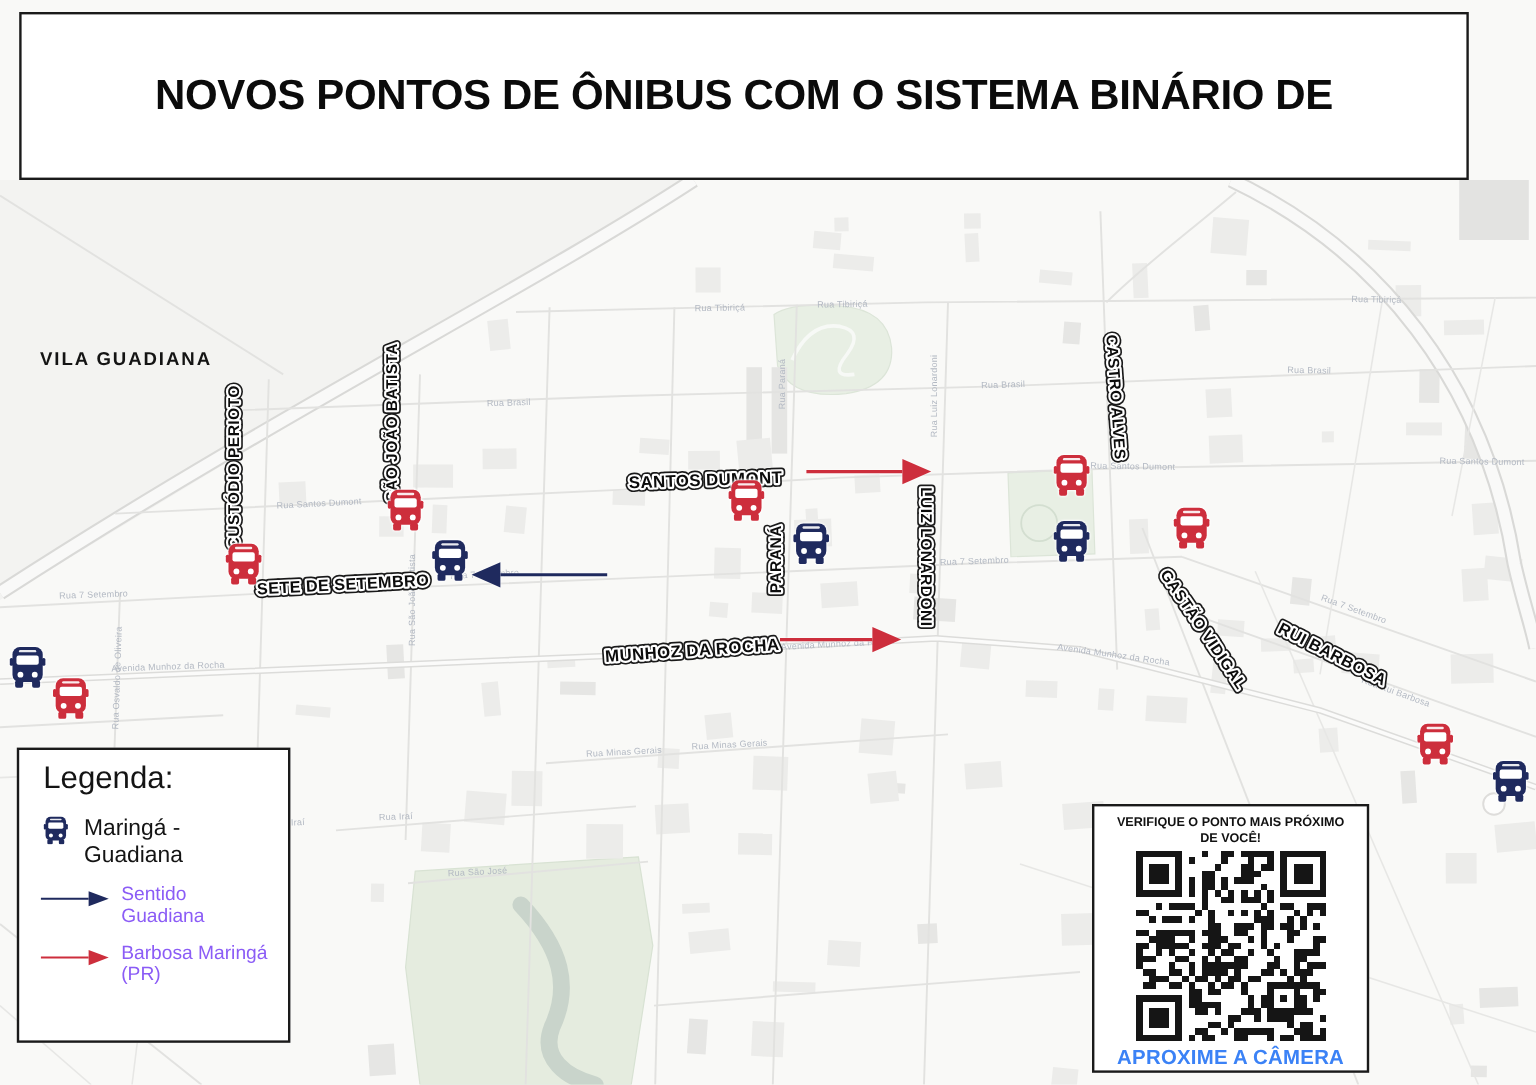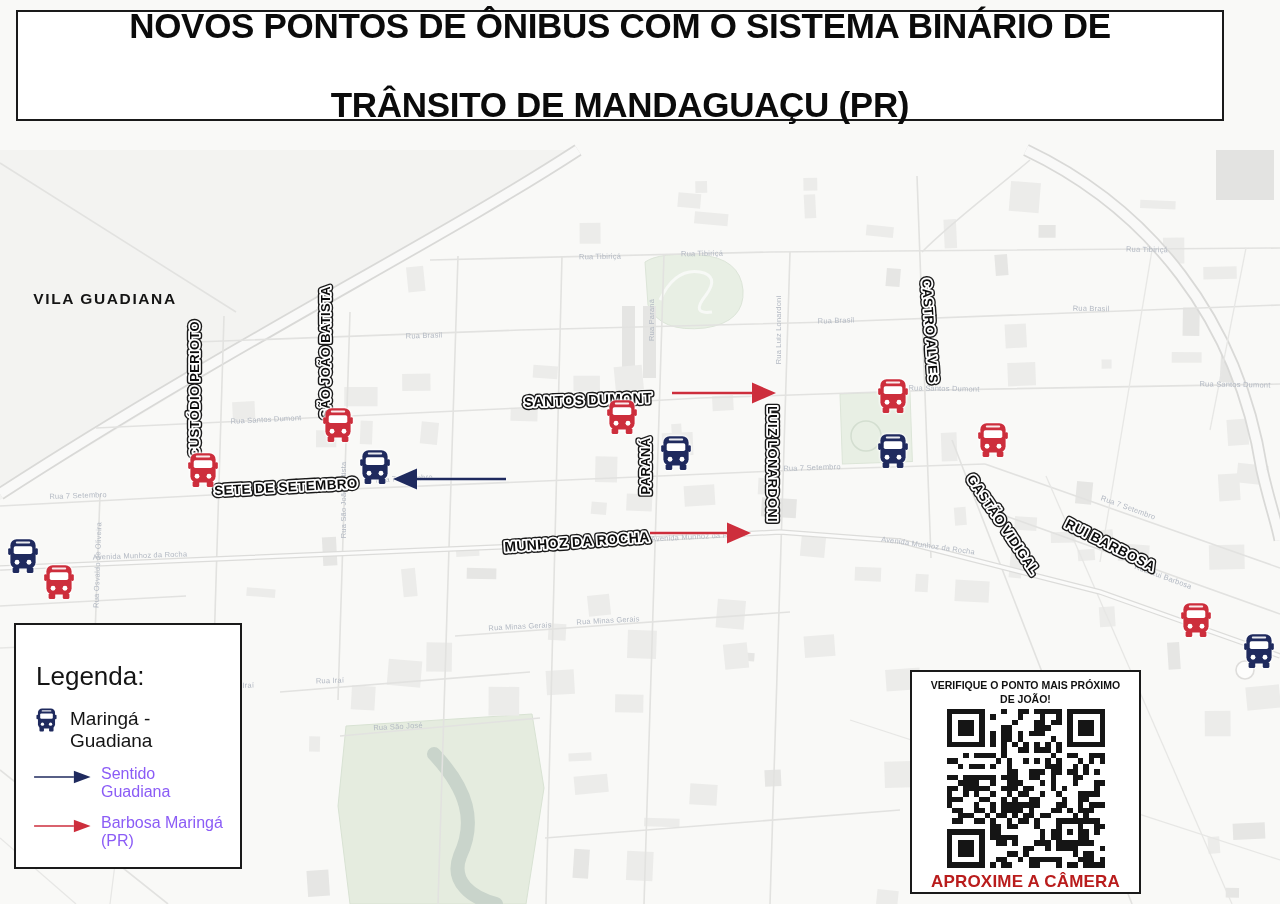--- a/index.html
+++ b/index.html
@@ -20,46 +20,46 @@
   .sl-halo{fill:none;stroke:#ffffff;stroke-width:3.6;stroke-linejoin:round;}
   .sl-face{fill:#0c0c0c;}
   .fl{font-family:"Liberation Sans",sans-serif;font-size:7.5px;fill:#b3b9c3;
       text-anchor:middle;dominant-baseline:middle;letter-spacing:.2px;}
   .area-label{font-weight:800;font-size:15.5px;letter-spacing:1.6px;fill:#141414;
       font-family:"Liberation Sans",sans-serif;}
   .stop{filter:drop-shadow(0 0 1px #ffffff) drop-shadow(0 0 1px #ffffff);}
   .arrowg{filter:drop-shadow(0 0 1px #ffffff);}
 
   
-  .title-box{position:absolute;left:16px;top:10px;width:1208px;height:111px;z-index:3;
+  .title-box{position:absolute;left:16px;top:10px;width:1208px;height:140px;z-index:3;
     background:#ffffff;border:2px solid #1a1a1a;box-sizing:border-box;
     display:flex;flex-direction:column;justify-content:center;align-items:center;gap:36px;}
   .title-box div{font-size:35px;font-weight:800;letter-spacing:-.3px;color:#0b0b0b;
     line-height:1.22;text-align:center;}
 
   
   .legend{position:absolute;left:14px;top:623px;width:228px;height:246px;z-index:3;
-    background:#ffffff;border:2px solid #1a1a1a;box-sizing:border-box;padding:28px 12px 10px 14px;}
+    background:#ffffff;border:2px solid #1a1a1a;box-sizing:border-box;padding:0 12px 10px 14px;}
   .legend-title{font-size:26px;font-weight:400;color:#141414;margin:8px 0 16px 6px;}
   .legend-row{display:flex;align-items:flex-start;margin:0 0 7px 6px;}
   .legend-row.bus .legend-label{font-size:19px;color:#141414;margin-left:13px;}
   .legend-row.arr{margin-top:13px;margin-left:2px;}
   .legend-row.arr .legend-label{font-size:16px;color:#8b5cf6;margin-left:9px;}
   .licon{flex:0 0 auto;display:block;}
   .arrow-ic line{stroke:currentColor;stroke-width:2.4;}
   .arrow-ic polygon{fill:currentColor;}
 
   
   .qr-box{position:absolute;left:910px;top:670px;width:231px;height:224px;z-index:3;
     background:#ffffff;border:2px solid #1a1a1a;box-sizing:border-box;
     display:flex;flex-direction:column;align-items:center;}
   .qr-heading{width:206px;margin-top:7px;font-size:10.5px;font-weight:700;color:#111;
     text-align:center;line-height:1.3;}
   #qr-svg{margin-top:3px;}
-  .qr-caption{font-size:17px;font-weight:800;color:#b91c1c;margin-top:4px;letter-spacing:.2px;}
+  .qr-caption{font-size:17px;font-weight:800;color:#3b82f6;margin-top:4px;letter-spacing:.2px;}
 </style>
 </head>
 <body>
 
 <div class="poster">
 
   <svg id="map" width="1280" height="904" viewBox="0 0 1280 904">
     <defs>
       <symbol id="busicon" viewBox="0 0 28 32">
         <rect x="0.6" y="9" width="2.6" height="6" rx="1.2" fill="currentColor"></rect>
@@ -361,21 +361,20 @@
           <use href="#busicon" x="1180.5" y="602.3" width="31" height="35.4"></use>
         </g>
         <g class="stop" style="color: rgb(31, 42, 94);">
           <use href="#busicon" x="1243.5" y="633.3" width="31" height="35.4"></use>
         </g>
       </g>
   </svg>
 
   <div class="title-box">
     <div>NOVOS PONTOS DE ÔNIBUS COM O SISTEMA BINÁRIO DE</div>
-    <div>TRÂNSITO DE MANDAGUAÇU (PR)</div>
   </div>
 
   <div class="legend">
     <div class="legend-title">Legenda:</div>
 
     <div class="legend-row bus">
       <svg class="licon" width="21" height="24" viewBox="0 0 28 32" style="color: rgb(31, 42, 94);">
           <use href="#busicon"></use>
         </svg>
       <span class="legend-label">Maringá - Guadiana</span>
@@ -393,21 +392,21 @@
     <div class="legend-row arr">
       <svg class="licon arrow-ic" width="60" height="24" viewBox="0 0 86 24" style="color: rgb(205, 46, 60);">
         <line x1="3" y1="12" x2="60" y2="12"></line>
           <polygon points="60,3 84,12 60,21"></polygon>
       </svg>
       <span class="legend-label">Barbosa Maringá (PR)</span>
     </div>
   </div>
 
   <div class="qr-box">
-    <div class="qr-heading">VERIFIQUE O PONTO MAIS PRÓXIMO DE JOÃO!</div>
+    <div class="qr-heading">VERIFIQUE O PONTO MAIS PRÓXIMO DE VOCÊ!</div>
     <svg id="qr-svg" width="166" height="166" viewBox="0 0 29 29" shape-rendering="crispEdges">
         <rect x="0" y="0" width="1" height="1" fill="#151515"></rect>
         <rect x="1" y="0" width="1" height="1" fill="#151515"></rect>
         <rect x="2" y="0" width="1" height="1" fill="#151515"></rect>
         <rect x="3" y="0" width="1" height="1" fill="#151515"></rect>
         <rect x="4" y="0" width="1" height="1" fill="#151515"></rect>
         <rect x="5" y="0" width="1" height="1" fill="#151515"></rect>
         <rect x="6" y="0" width="1" height="1" fill="#151515"></rect>
         <rect x="10" y="0" width="1" height="1" fill="#151515"></rect>
         <rect x="13" y="0" width="1" height="1" fill="#151515"></rect>

